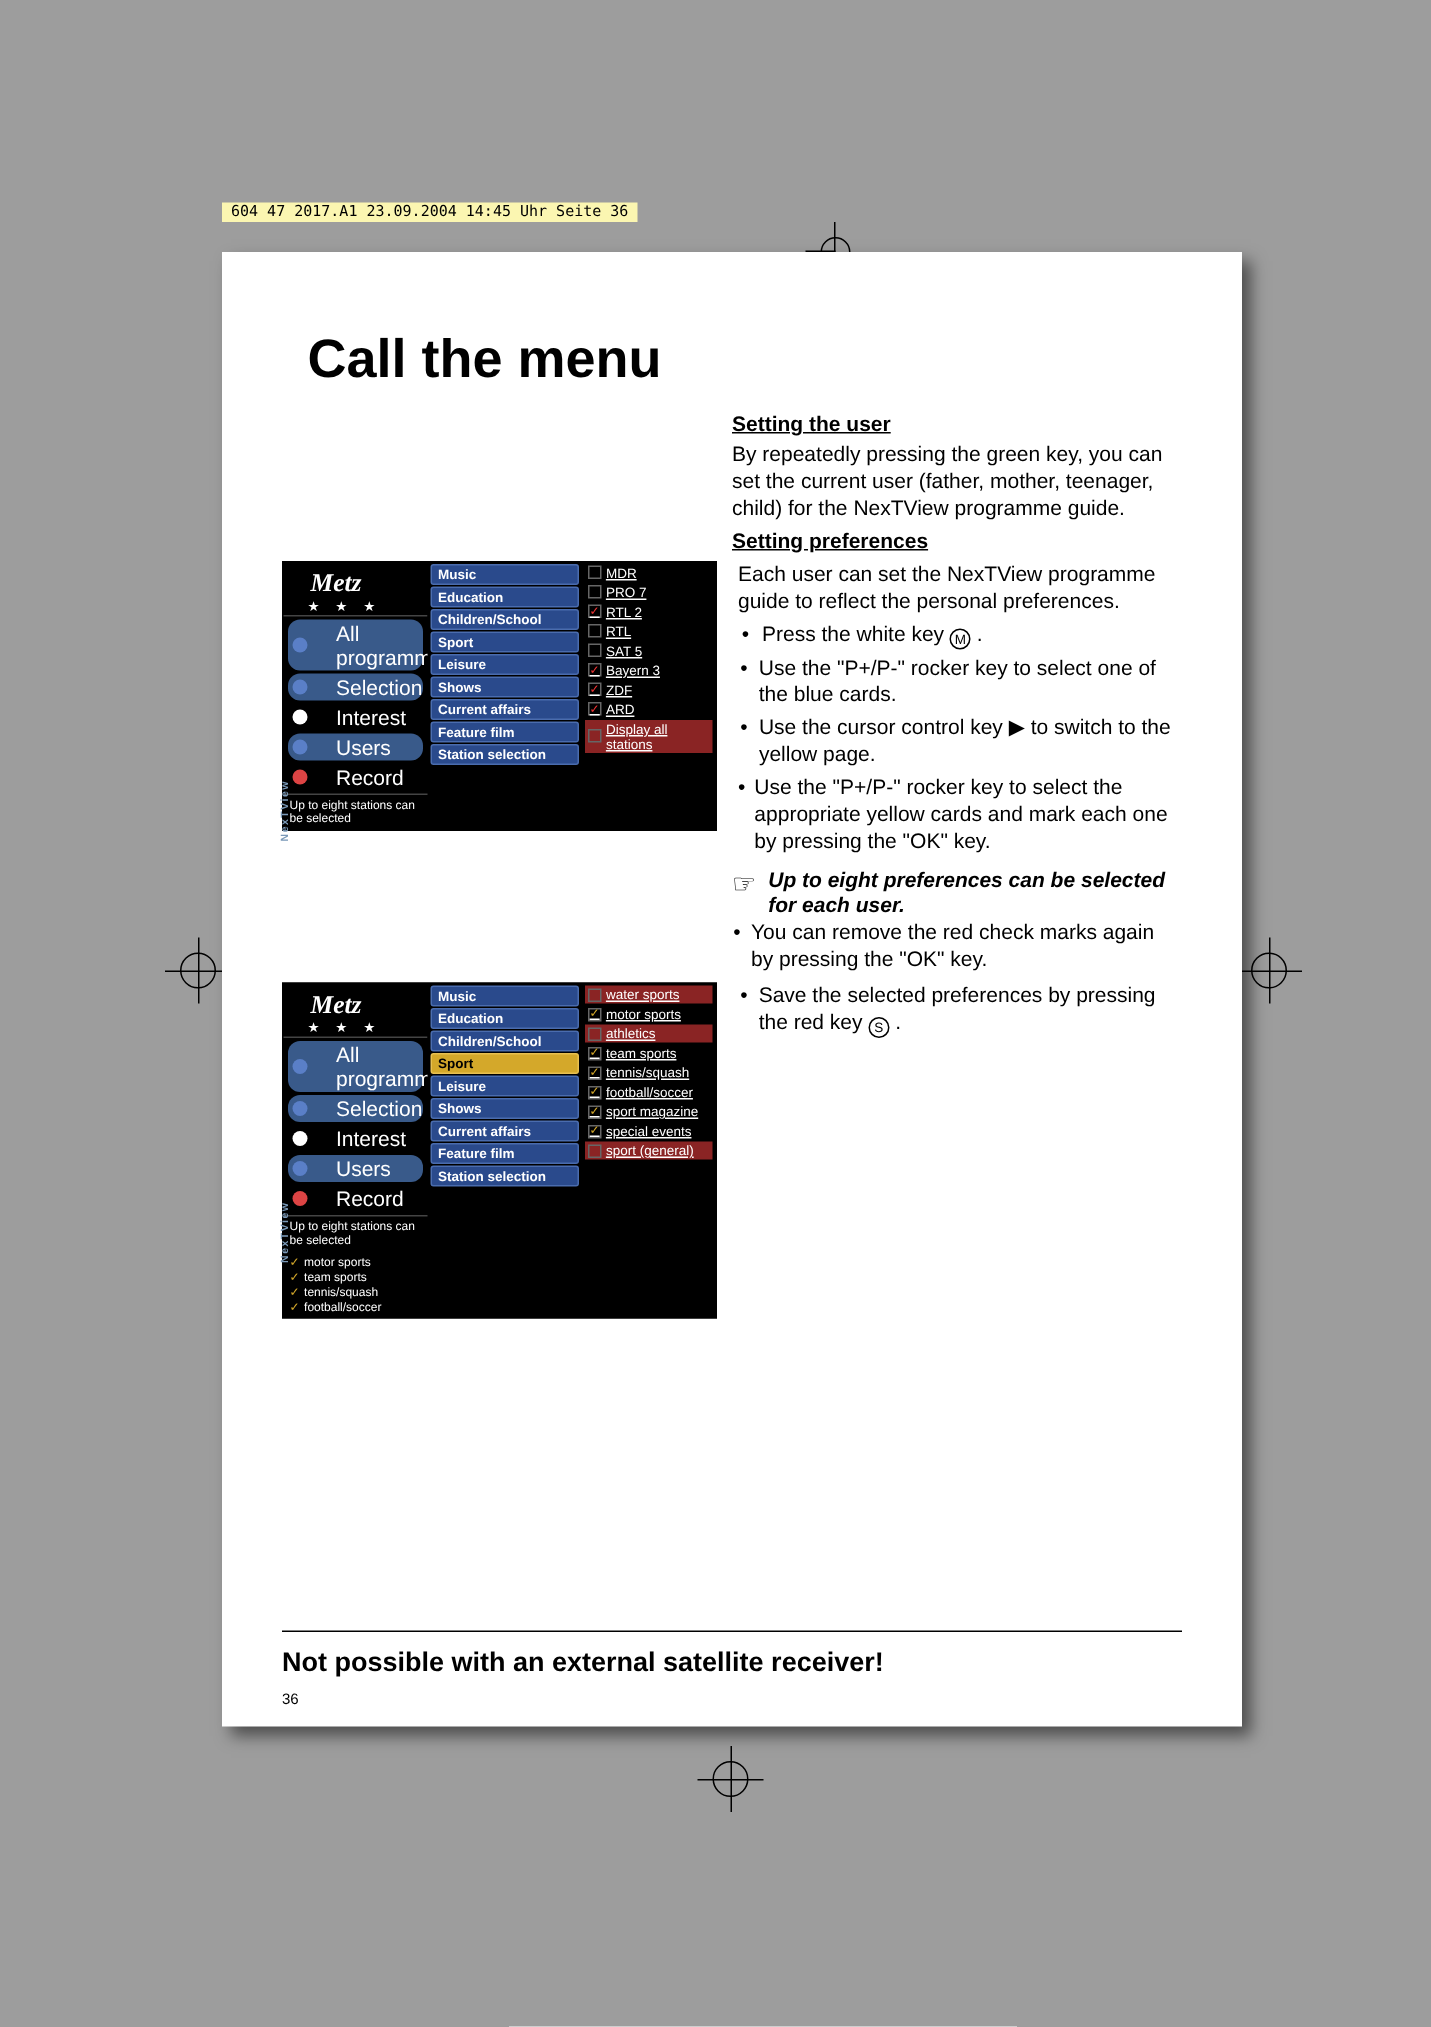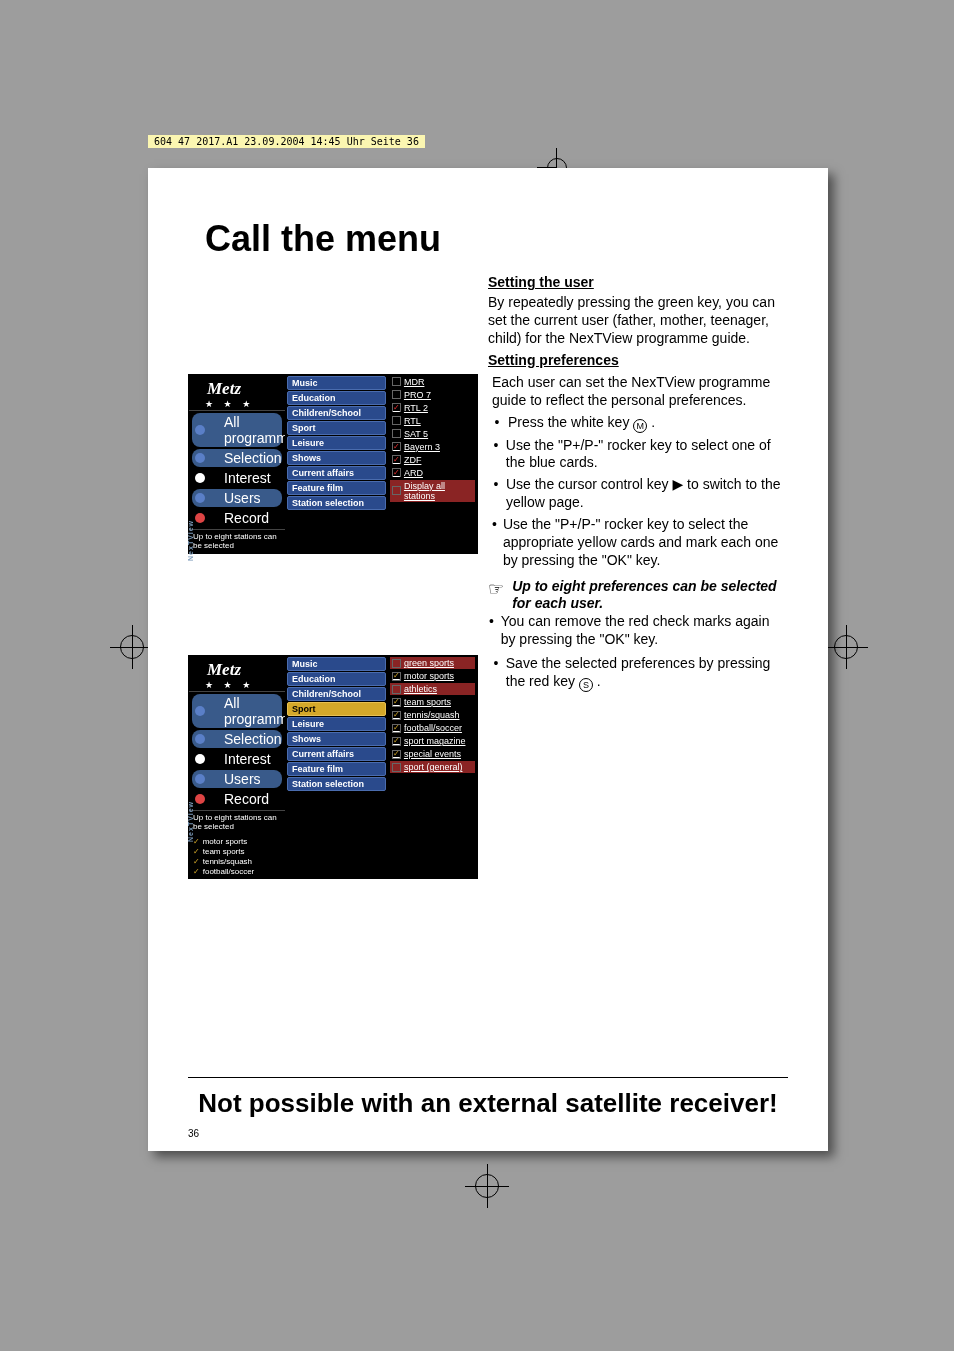--- a/index.html
+++ b/index.html
@@ -206,23 +206,22 @@
     content: "✓";
     color: #d4a82a;
     margin-right: 3px;
   }
 
   .bottom-banner {
     position: absolute;
     bottom: 32px;
     left: 40px;
     right: 40px;
-    font-size: 26px;
+    font-size: 18px;
     font-weight: bold;
-    text-align: center;
     border-top: 1px solid #000;
     padding-top: 10px;
   }
   .page-num {
     position: absolute;
     bottom: 12px;
     left: 40px;
     font-size: 10px;
   }
 
@@ -442,21 +441,21 @@
             <div class="mid-row selected">Sport</div>
             <div class="mid-row">Leisure</div>
             <div class="mid-row">Shows</div>
             <div class="mid-row">Current affairs</div>
             <div class="mid-row">Feature film</div>
             <div class="mid-row">Station selection</div>
           </div>
         <div class="menu-right" id="m2-right">
             <div class="r-row highlight">
               <span class="chk "></span>
-              <span>green sports</span>
+              <span>water sports</span>
             </div>
             <div class="r-row">
               <span class="chk gold">✓</span>
               <span>motor sports</span>
             </div>
             <div class="r-row highlight">
               <span class="chk "></span>
               <span>athletics</span>
             </div>
             <div class="r-row">

